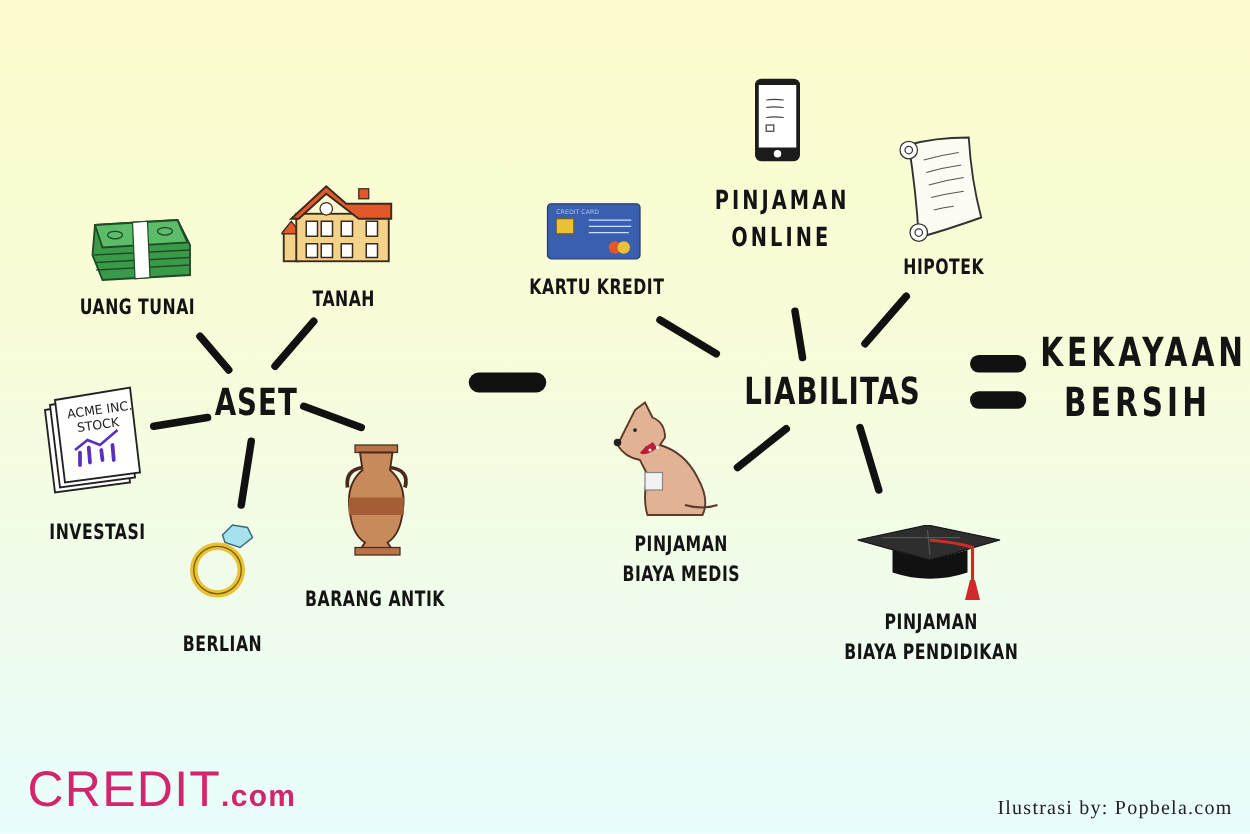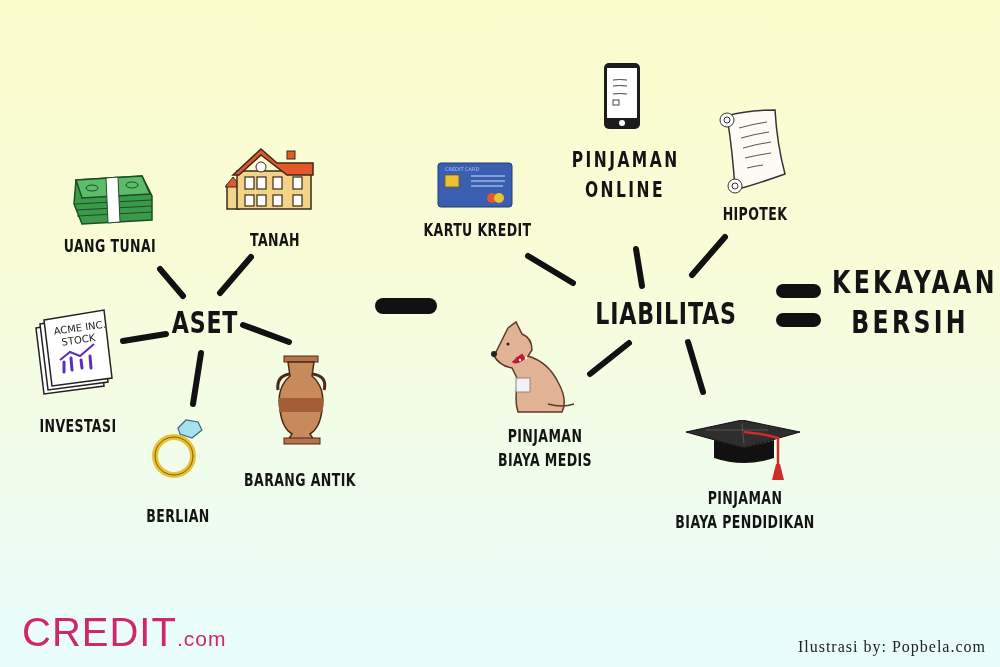--- a/index.html
+++ b/index.html
@@ -16,21 +16,21 @@
     letter-spacing:0.5px;
   }
   .sm { font-size:17px; line-height:24px; }
   .hub { font-size:30px; line-height:36px; letter-spacing:1px; }
   .ml { font-size:21px; line-height:30px; letter-spacing:3px; font-weight:bold; }
   .big { font-size:32px; line-height:40px; letter-spacing:4px; }
   .footer-brand {
     position:absolute; left:22px; top:610px; color:#d0266b;
     font-family:"Liberation Sans", sans-serif; font-size:40px; letter-spacing:1px;
   }
-  .footer-brand .dot { font-size:21px; }
+  .footer-brand .dot { font-size:24px;font-weight:bold; }
   .credit {
     position:absolute; right:14px; top:638px; font-family:"Liberation Serif", serif;
     font-size:16px; color:#222; letter-spacing:1px;
   }
 </style>
 </head>
 <body>
 
 <svg class="abs" style="left:0;top:0" width="1000" height="667">
   <g stroke="#111" stroke-width="6" stroke-linecap="round">

